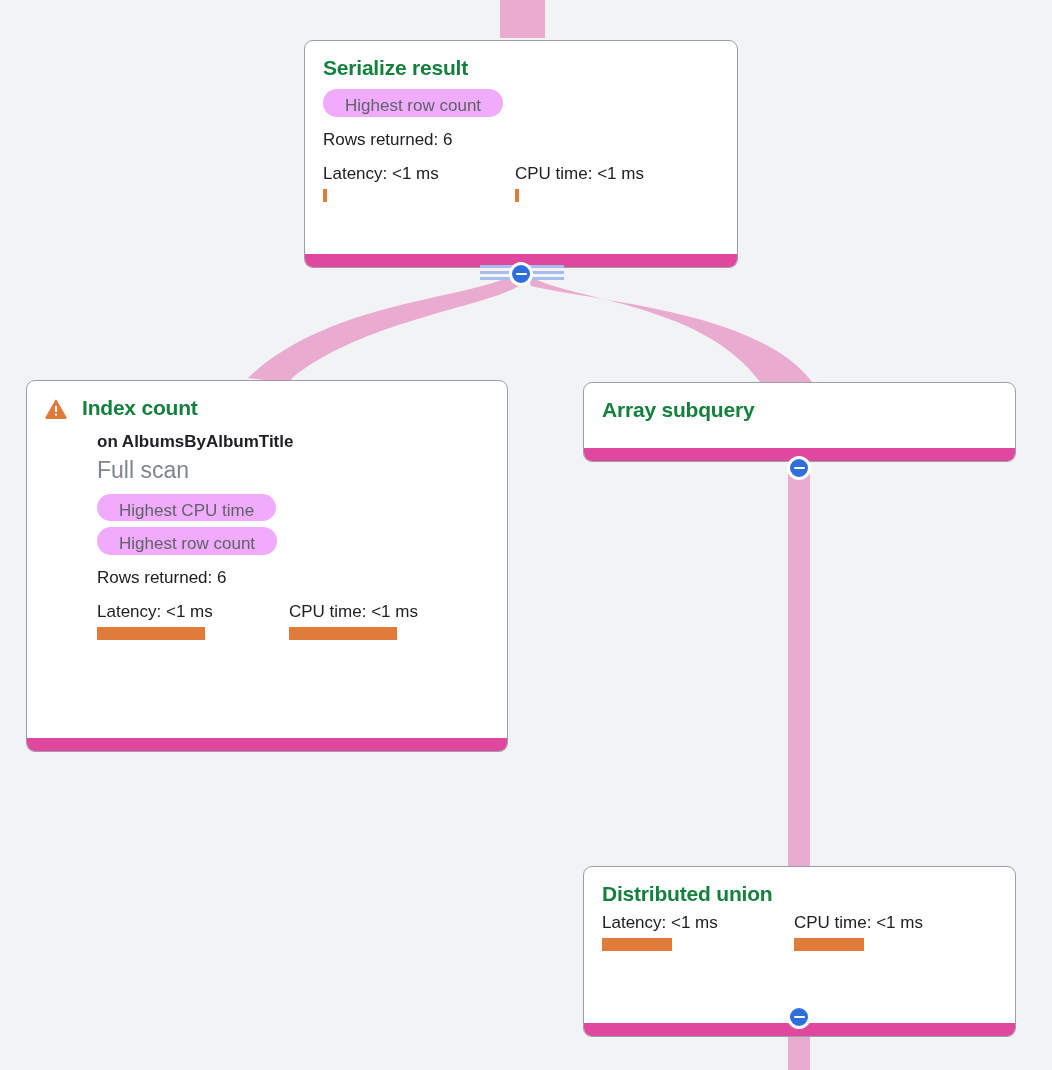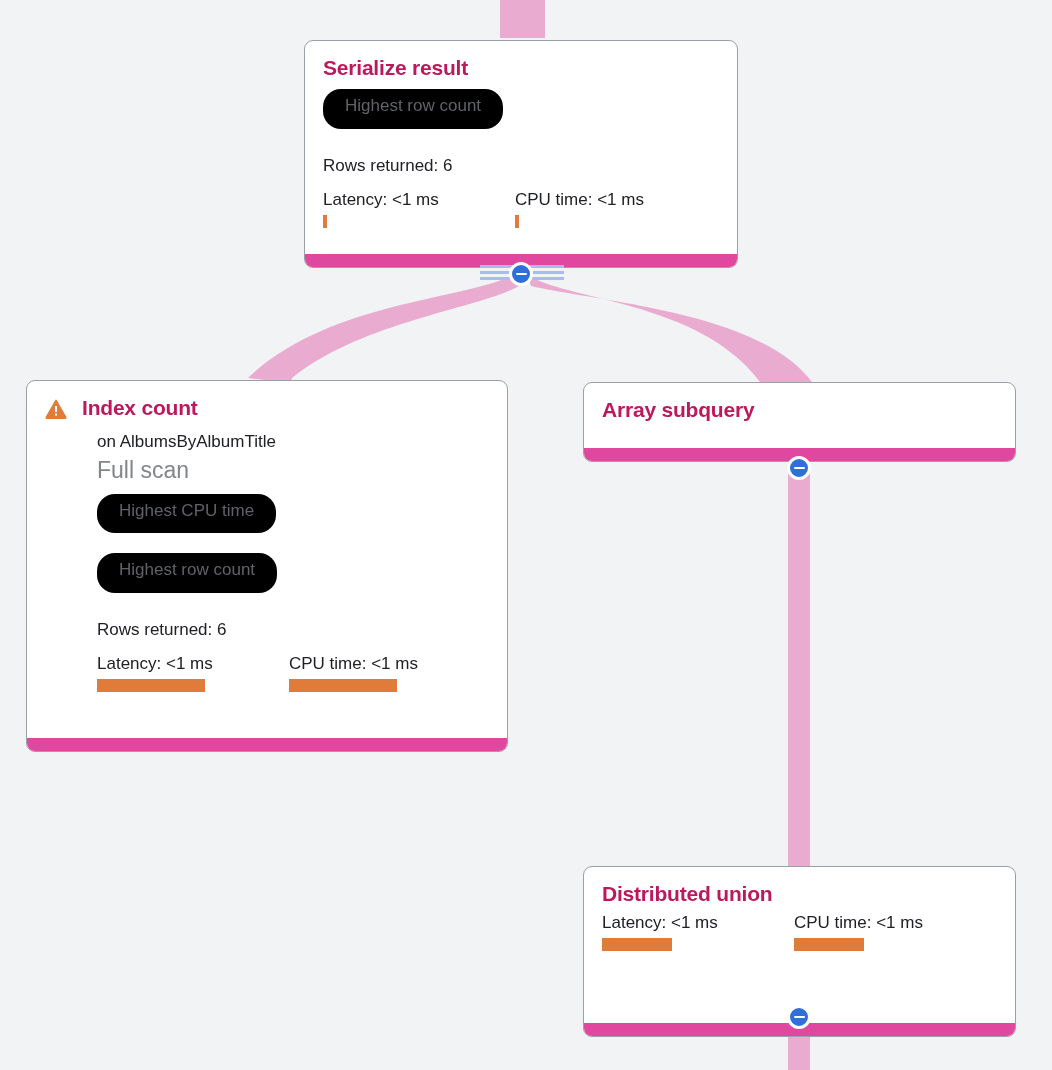--- a/index.html
+++ b/index.html
@@ -45,56 +45,57 @@
     position: absolute;
     left: 0;
     right: 0;
     bottom: 0;
     height: 13px;
     background: #e0479e;
   }
   .node-title {
     font-size: 21px;
     font-weight: 700;
-    color: #be185d;
+    color: #15803d;
     letter-spacing: -0.2px;
     line-height: 1.25;
   }
   .title-row {
     display: flex;
     align-items: flex-start;
     gap: 15px;
   }
   .warn-icon {
     flex: 0 0 auto;
     margin-top: 4px;
   }
   .node-sub {
     font-size: 17px;
     color: #202124;
     margin-top: 8px;
     line-height: 1.35;
+    font-weight: bold;
   }
   .node-sub2 {
     font-size: 23px;
     color: #80868b;
     margin-top: 1px;
     line-height: 1.35;
   }
   .chips {
     margin-top: 8px;
   }
   .chip {
     display: inline-block;
-    background: #000000;
+    background: #f0abfc;
     color: #5f6368;
     border-radius: 18px;
     font-size: 17px;
-    padding: 7px 22px 12px 22px;
-    margin-bottom: 20px;
+    padding: 7px 22px 0 22px;
+    margin-bottom: 6px;
     line-height: 1.2;
   }
   .rows-line {
     font-size: 17px;
     color: #202124;
     margin-top: 7px;
   }
   .metrics {
     display: flex;
     margin-top: 14px;

